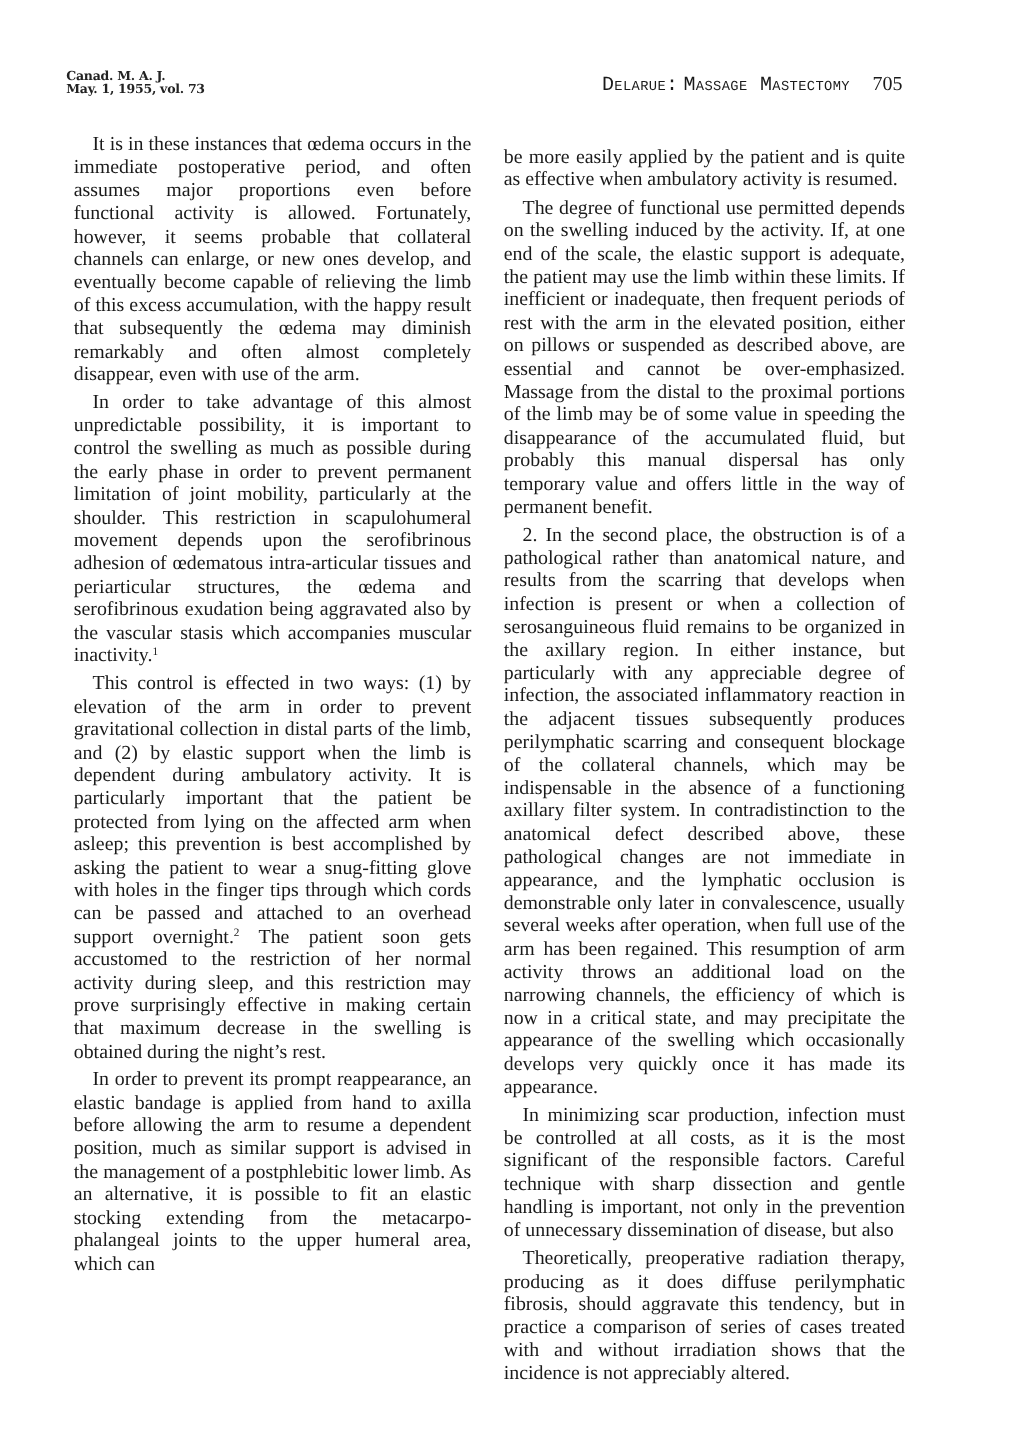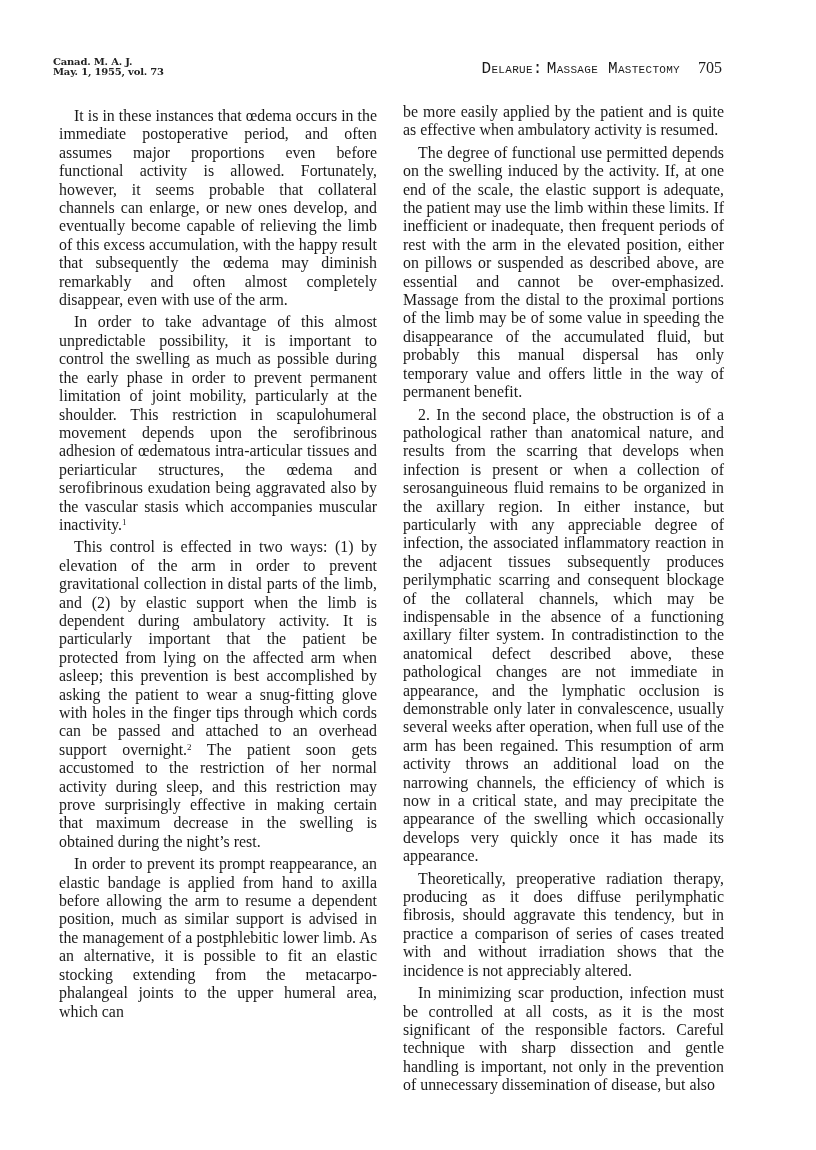--- a/index.html
+++ b/index.html
@@ -3,21 +3,21 @@
 <meta charset="utf-8">
 <style>
   html, body { margin: 0; padding: 0; background: #ffffff; }
   body { width: 816px; height: 1150px; position: relative; overflow: hidden; color: #1a1a1a; }
   .hdr-left { position: absolute; left: 53px; top: 57px; font-family: "DejaVu Serif", serif; font-size: 10px; line-height: 10px; font-weight: bold; color: #222; letter-spacing: -0.2px; }
   .hdr-right { position: absolute; right: 94px; top: 58px; font-family: "Liberation Serif", serif; font-size: 16px; line-height: 20px; color: #1a1a1a; white-space: nowrap; }
   .hdr-right .sc { font-variant: small-caps; letter-spacing: 0.3px; font-family: Liberation Mono, monospace; }
   .hdr-right .pg { margin-left: 14px; text-align: right; }
   .col { position: absolute; top: 103px; width: 320px; font-family: "Liberation Serif", serif; font-size: 15.9px; line-height: 18.4px; text-align: justify; color: #1a1a1a; }
   .col-left { left: 59px; width: 318px; }
-  .col-right { left: 403px; width: 321px; }
+  .col-right { left: 403px; width: 321px; margin-top: 14px; }
   .col p { margin: 0; text-indent: 0; }
   .col p.ind { text-indent: 15px; margin-top: 4px; }
   .col p.first { text-indent: 0; margin-top: 0; }
   sup { font-size: 9px; line-height: 0; vertical-align: 5px; }
 </style>
 </head>
 <body>
 
 <div class="hdr-left">
   <div>Canad. M. A. J.</div>
@@ -34,15 +34,15 @@
   <p class="ind">It is in these instances that œdema occurs in the immediate postoperative period, and often assumes major proportions even before functional activity is allowed. Fortunately, however, it seems probable that collateral channels can enlarge, or new ones develop, and eventually become capable of relieving the limb of this excess accumulation, with the happy result that subsequently the œdema may diminish remarkably and often almost completely disappear, even with use of the arm.</p>
   <p class="ind"><span>In order to take advantage of this almost unpredictable possibility, it is important to control the swelling as much as possible during the early phase in order to prevent permanent limitation of joint mobility, particularly at the shoulder. This restriction in scapulohumeral movement depends upon the serofibrinous adhesion of œdematous intra-articular tissues and periarticular structures, the œdema and serofibrinous exudation being aggravated also by the vascular stasis which accompanies muscular inactivity.</span><sup>1</sup></p>
   <p class="ind"><span>This control is effected in two ways: (1) by elevation of the arm in order to prevent gravitational collection in distal parts of the limb, and (2) by elastic support when the limb is dependent during ambulatory activity. It is particularly important that the patient be protected from lying on the affected arm when asleep; this prevention is best accomplished by asking the patient to wear a snug-fitting glove with holes in the finger tips through which cords can be passed and attached to an overhead support overnight.</span><sup>2</sup> <span>The patient soon gets accustomed to the restriction of her normal activity during sleep, and this restriction may prove surprisingly effective in making certain that maximum decrease in the swelling is obtained during the night’s rest.</span></p>
   <p class="ind">In order to prevent its prompt reappearance, an elastic bandage is applied from hand to axilla before allowing the arm to resume a dependent position, much as similar support is advised in the management of a postphlebitic lower limb. As an alternative, it is possible to fit an elastic stocking extending from the metacarpo-phalangeal joints to the upper humeral area, which can</p>
 </div>
 
 <div class="col col-right">
   <p class="first">be more easily applied by the patient and is quite as effective when ambulatory activity is resumed.</p>
   <p class="ind">The degree of functional use permitted depends on the swelling induced by the activity. If, at one end of the scale, the elastic support is adequate, the patient may use the limb within these limits. If inefficient or inadequate, then frequent periods of rest with the arm in the elevated position, either on pillows or suspended as described above, are essential and cannot be over-emphasized. Massage from the distal to the proximal portions of the limb may be of some value in speeding the disappearance of the accumulated fluid, but probably this manual dispersal has only temporary value and offers little in the way of permanent benefit.</p>
   <p class="ind">2. In the second place, the obstruction is of a pathological rather than anatomical nature, and results from the scarring that develops when infection is present or when a collection of serosanguineous fluid remains to be organized in the axillary region. In either instance, but particularly with any appreciable degree of infection, the associated inflammatory reaction in the adjacent tissues subsequently produces perilymphatic scarring and consequent blockage of the collateral channels, which may be indispensable in the absence of a functioning axillary filter system. In contradistinction to the anatomical defect described above, these pathological changes are not immediate in appearance, and the lymphatic occlusion is demonstrable only later in convalescence, usually several weeks after operation, when full use of the arm has been regained. This resumption of arm activity throws an additional load on the narrowing channels, the efficiency of which is now in a critical state, and may precipitate the appearance of the swelling which occasionally develops very quickly once it has made its appearance.</p>
+  <p class="ind">In minimizing scar production, infection must be controlled at all costs, as it is the most significant of the responsible factors. Careful technique with sharp dissection and gentle handling is important, not only in the prevention of unnecessary dissemination of disease, but also</p>
   <p class="ind">Theoretically, preoperative radiation therapy, producing as it does diffuse perilymphatic fibrosis, should aggravate this tendency, but in practice a comparison of series of cases treated with and without irradiation shows that the incidence is not appreciably altered.</p>
-  <p class="ind">In minimizing scar production, infection must be controlled at all costs, as it is the most significant of the responsible factors. Careful technique with sharp dissection and gentle handling is important, not only in the prevention of unnecessary dissemination of disease, but also</p>
 </div>
 
 </body></html>

